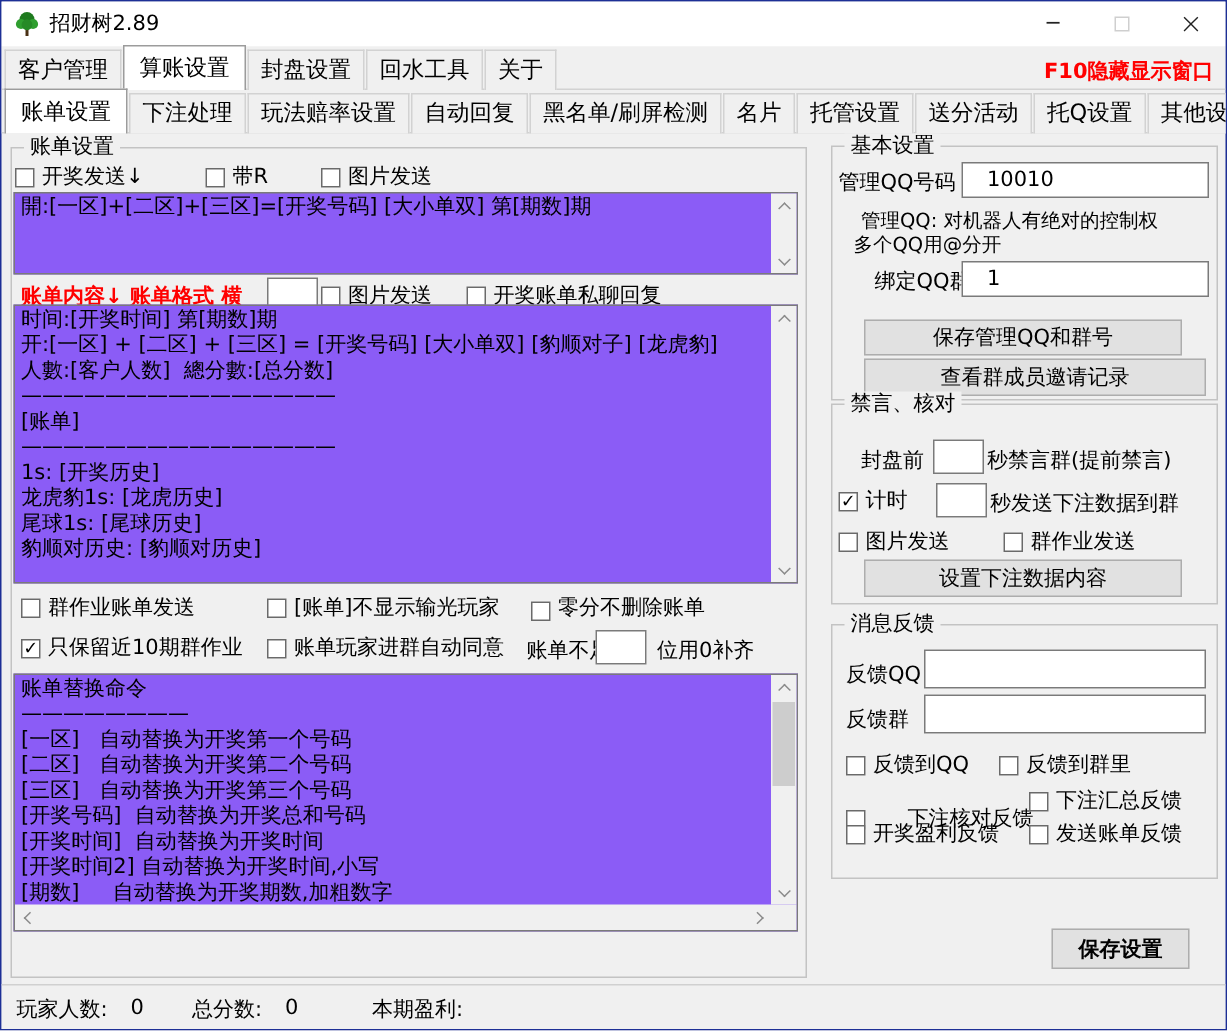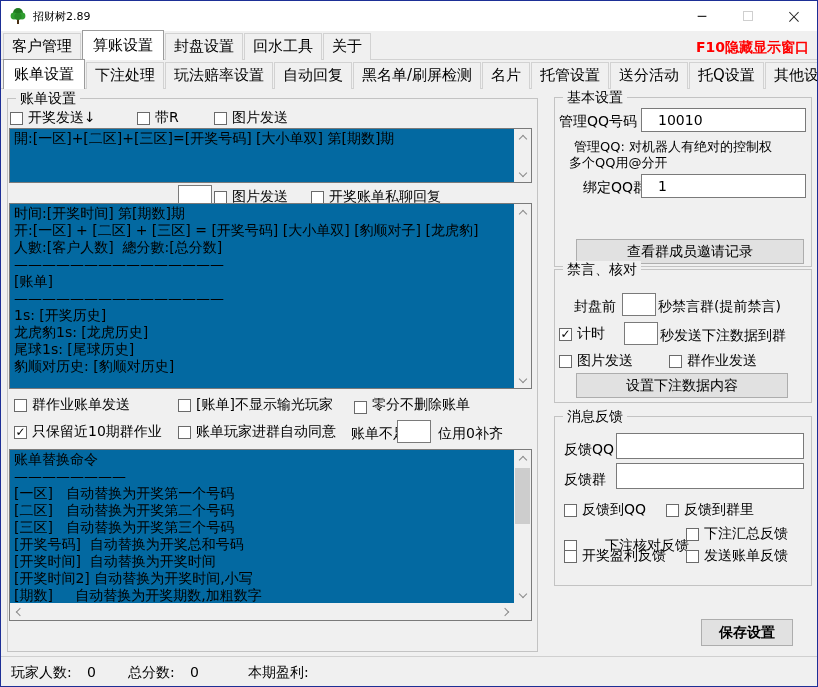--- a/index.html
+++ b/index.html
@@ -2,21 +2,21 @@
 <html><head>
 <meta charset="utf-8">
 <style>
   * { box-sizing: border-box; margin: 0; padding: 0; }
   html,body { width:818px; height:687px; }
   body { font-family:"DejaVu Sans", sans-serif; color:#000; }
   .win { width:818px; height:687px; border:1px solid #1d2f96; background:#f0f0f0; position:relative; overflow:hidden; }
 
   
   .titlebar { height:30px; background:#fff; display:flex; align-items:center; padding-left:8px; }
-  .titlebar .title { font-size:11px; margin-left:6px; }
+  .titlebar .title { font-size:14px; margin-left:6px; }
   .winbtns { margin-left:auto; display:flex; height:100%; }
   .wbtn { width:46px; height:100%; display:flex; align-items:center; justify-content:center; font-size:14px; color:#222; }
   .wbtn.close { font-size:19px; font-weight:300; }
   .maxsq { width:10px; height:10px; border:1px solid #cfcfcf; display:inline-block; }
 
   
   .tabrow { display:flex; align-items:flex-end; height:29px; background:#f0f0f0; position:relative; padding-left:2px; box-shadow:inset 0 -1px 0 #d2d2d2; }
   .tab { font-size:15px; padding:3px 8px 4px; border:1px solid #d2d2d2; border-bottom:none; background:#f0f0f0; margin-right:1px; white-space:nowrap; }
   .tab.selected { background:#fff; border-color:#9c9c9c; padding:5px 10px 5px; position:relative; z-index:2; }
   .hotkey { position:absolute; right:8px; top:8px; color:#ff0000; font-weight:bold; font-size:14px; }
@@ -31,21 +31,21 @@
   .help { font-size:13px; }
 
   .cb { position:absolute; display:inline-flex; align-items:center; gap:5px; font-size:14px; white-space:nowrap; cursor:default; }
   .cbbox { width:13px; height:13px; border:1px solid #6a6a6a; background:#fff; font-size:12px; line-height:11px; text-align:center; flex:none; }
 
   .field { position:absolute; border:1px solid #7a7a7a; background:#fff; font-size:14px; font-family:inherit; padding:0 16px; outline:none; }
   .center { text-align:center; }
 
   .pbtn { position:absolute; background:#e1e1e1; border:1px solid #adadad; font-size:14px; display:flex; align-items:center; justify-content:center; cursor:default; white-space:nowrap; }
 
-  .tboxwrap { position:absolute; background:#0369a1; border:1px solid #7a7a7a; }
+  .tboxwrap { position:absolute; background:#8b5cf6; border:1px solid #7a7a7a; }
   .tboxtext { position:absolute; inset:1px 20px 1px 4px; font-size:14px; line-height:17px; white-space:pre-wrap; overflow:hidden; }
   .tboxtext.hpad { bottom:18px; }
   .vscroll { position:absolute; top:0; right:0; bottom:0; width:17px; background:#f0f0f0; }
   .vscroll.short { bottom:17px; }
   .hscroll { position:absolute; left:0; right:17px; bottom:0; height:17px; background:#f0f0f0; }
   .corner { position:absolute; right:0; bottom:0; width:17px; height:17px; background:#f0f0f0; }
   .sbtn { position:absolute; left:0; width:17px; height:17px; display:flex; align-items:center; justify-content:center; }
   .sbtn.up { top:0; } .sbtn.down { bottom:0; }
   .hbtn { position:absolute; top:0; width:17px; height:17px; display:flex; align-items:center; justify-content:center; }
   .hbtn.left { left:0; } .hbtn.right { right:0; }
@@ -131,20 +131,21 @@
         <div class="vscroll">
           <div class="sbtn up">
               <span class="chev u"></span>
             </div>
           <div class="sbtn down">
               <span class="chev d"></span>
             </div>
         </div>
       </div>
 
+      <span class="lbl red" style="left:6px;top:90px;">账单内容↓ 账单格式 横</span>
       <input class="field center" style="left: 170px; top: 86px; width: 30px; height: 23px;" value="4">
       <label class="cb" style="left:206px;top:89px;">
         <span class="cbbox"></span>
         <span>图片发送</span>
       </label>
       <label class="cb" style="left:303px;top:89px;">
         <span class="cbbox"></span>
         <span>开奖账单私聊回复</span>
       </label>
 
@@ -227,20 +228,21 @@
     </div>
 
     <div class="groupbox" style="left:553px;top:8px;width:258px;height:170px;">
       <span class="legend">基本设置</span>
       <span class="lbl" style="left:4px;top:15px;">管理QQ号码</span>
       <input class="field" style="left: 86px; top: 10px; width: 165px; height: 24px;" value="10010">
       <span class="lbl help" style="left:19px;top:40px;">管理QQ: 对机器人有绝对的控制权</span>
       <span class="lbl help" style="left:14px;top:56px;">多个QQ用@分开</span>
       <span class="lbl" style="left:28px;top:81px;">绑定QQ群</span>
       <input class="field" style="left: 86px; top: 76px; width: 165px; height: 24px;" value="1">
+      <div class="pbtn" style="left:21px;top:115px;width:212px;height:24px;">保存管理QQ和群号</div>
       <div class="pbtn" style="left:21px;top:141px;width:228px;height:25px;">查看群成员邀请记录</div>
     </div>
 
     <div class="groupbox" style="left:553px;top:180px;width:258px;height:134px;">
       <span class="legend">禁言、核对</span>
       <span class="lbl" style="left:19px;top:28px;">封盘前</span>
       <input class="field" style="left: 67px; top: 23px; width: 32px; height: 23px;" value="3">
       <span class="lbl" style="left:103px;top:28px;">秒禁言群(提前禁言)</span>
       <label class="cb" style="left:4px;top:55px;">
         <span class="cbbox">✓</span>

